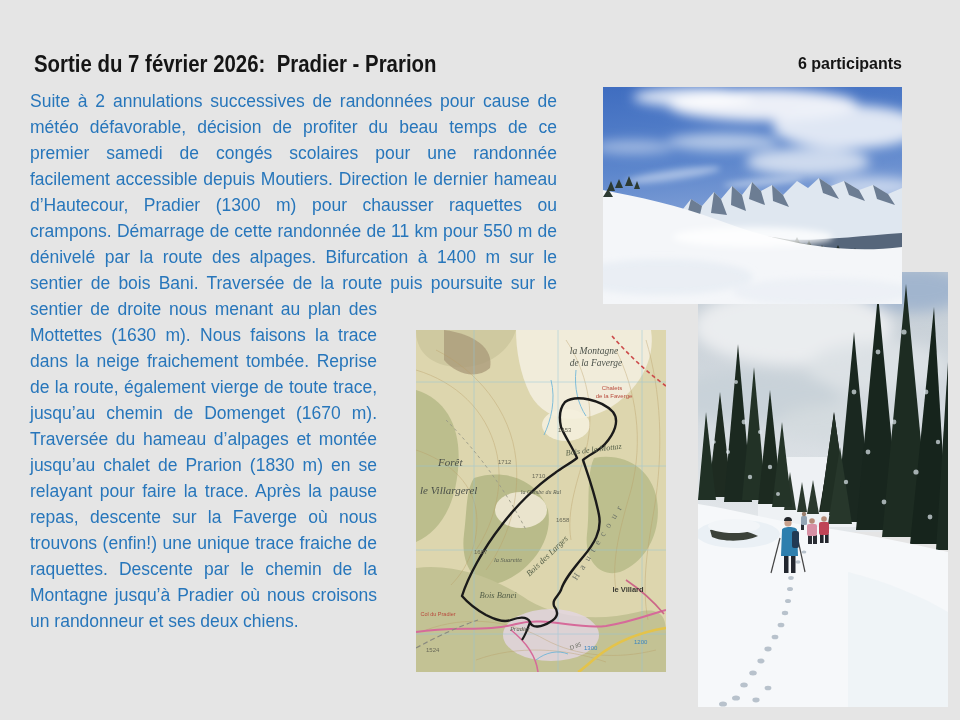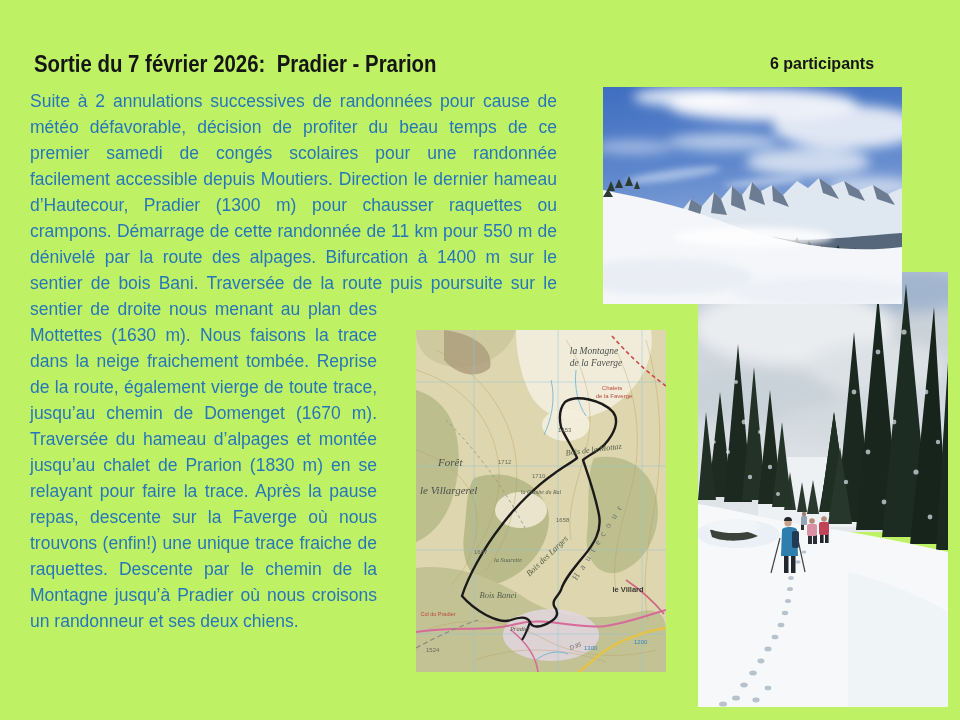--- a/index.html
+++ b/index.html
@@ -1,23 +1,23 @@
 <!DOCTYPE html>
 <html><head>
 <meta charset="utf-8">
 <style>
   html,body{margin:0;padding:0;}
   body{width:960px;height:720px;position:relative;background:#ffffff;overflow:hidden;
        font-family:"Liberation Sans",sans-serif;}
-  .page{position:absolute;inset:0;background:#bef264;}
+  .page{position:absolute;inset:0;background:#e5e5e5;}
 
   .title{position:absolute;left:34px;top:50px;font-size:24px;font-weight:bold;color:#151515;
          white-space:pre;transform:scaleX(0.85);transform-origin:0 0;letter-spacing:0px;}
   .participants{position:absolute;left:770px;top:55px;width:160px;font-size:16px;font-weight:bold;
-         color:#151515;}
+         color:#151515;text-align:center;}
 
   .article{position:absolute;left:30px;top:88px;width:527px;text-align:justify;
            font-size:17.5px;line-height:26px;color:#2776BB;}
   .wrap-spacer{float:right;width:180px;height:640px;
            shape-outside:polygon(0 208px,180px 208px,180px 640px,0 640px);}
 
   .photo{position:absolute;display:block;}
   .photo-panorama{left:603px;top:87px;width:299px;height:217px;z-index:3;}
   .photo-trail{left:698px;top:272px;width:250px;height:435px;z-index:2;}
   .photo-map{left:416px;top:330px;width:250px;height:342px;z-index:2;}

